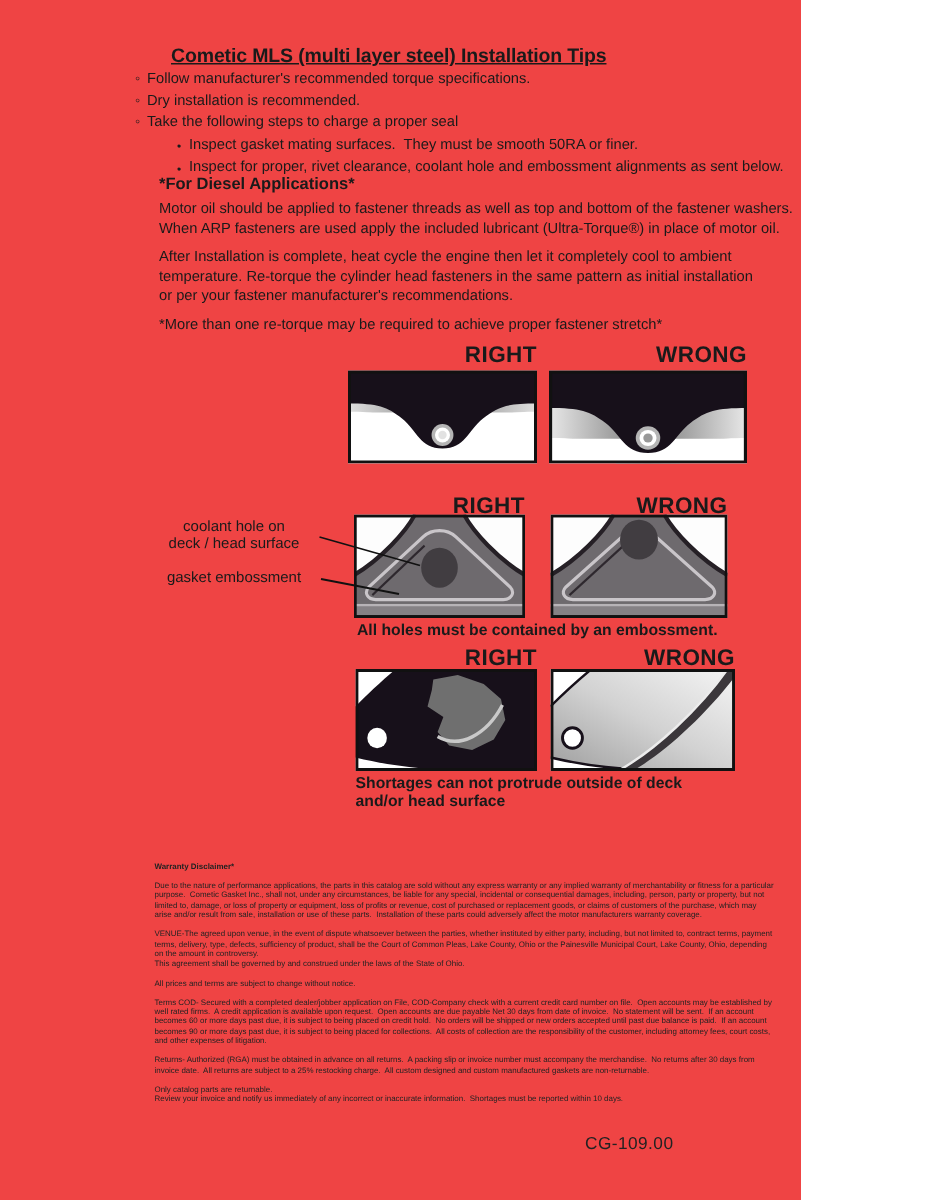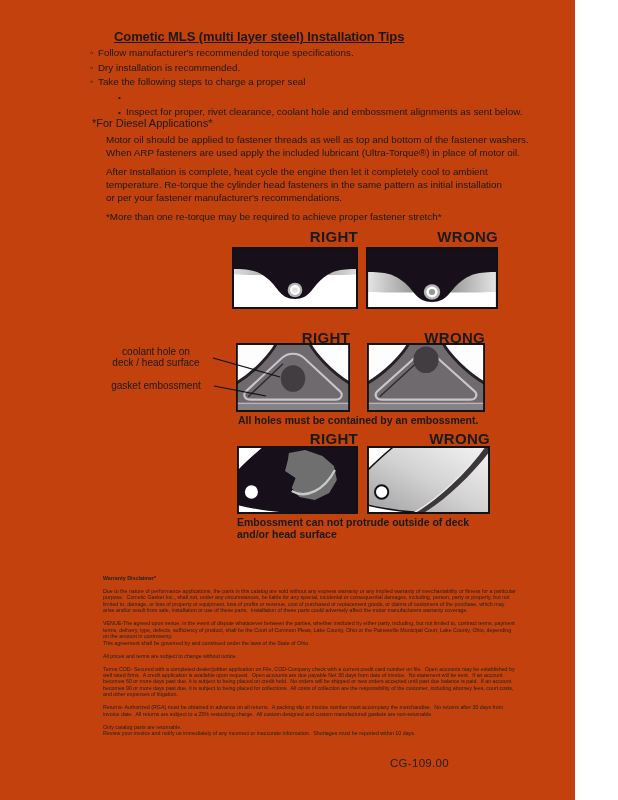--- a/index.html
+++ b/index.html
@@ -1,34 +1,34 @@
 <!DOCTYPE html>
 <html><head>
 <meta charset="utf-8">
 <style>
   html,body { margin:0; padding:0; background:#fff; }
   .page {
-    position:relative; width:575px; height:800px; background:#c2410c;
+    position:relative; width:534px; height:800px; background:#ef4444;
     font-family:"Liberation Sans", sans-serif; color:#1a1a1a; overflow:hidden;
   }
   .abs { position:absolute; }
   .pre { white-space:pre-wrap; }
 
   .title {
     left:114px; top:29px; font-size:13px; font-weight:bold;
     text-decoration:underline; letter-spacing:-0.1px;
   }
 
   .tips { left:90px; top:46px; font-size:9.8px; line-height:14.5px; }
   .b { display:flex; }
   .b .mk { width:8px; flex:0 0 8px; }
   .b.sub { margin-left:28px; }
   .b.sub .mk { font-size:8px; line-height:15px; }
 
-  .diesel-h { left:92px; top:117px; font-size:11px; font-weight:normal; }
+  .diesel-h { left:106px; top:117px; font-size:11px; font-weight:bold; }
   .para { left:106px; width:470px; font-size:9.8px; line-height:13.2px; }
 
   .dlab { font-weight:bold; font-size:15px; text-align:right; letter-spacing:0.3px; }
   .dcap { font-weight:bold; font-size:10.5px; line-height:12px; }
   .panel svg { display:block; width:100%; height:100%; }
 
   .ann { width:112px; left:100px; text-align:center; font-size:10px; line-height:11px; }
 
   .legal { left:103px; top:575px; width:413px; font-size:5.3px; line-height:6.45px; color:#222; }
   .legal .lh { font-weight:bold; margin:0 0 6.5px 0; }
@@ -51,20 +51,21 @@
     <div class="b">
         <span class="mk">◦</span>
         <span class="pre">Dry installation is recommended.</span>
       </div>
     <div class="b">
         <span class="mk">◦</span>
         <span class="pre">Take the following steps to charge a proper seal</span>
       </div>
     <div class="b sub">
         <span class="mk">•</span>
+        <span class="pre">Inspect gasket mating surfaces.  They must be smooth 50RA or finer.</span>
       </div>
     <div class="b sub">
         <span class="mk">•</span>
         <span class="pre">Inspect for proper, rivet clearance, coolant hole and embossment alignments as sent below.</span>
       </div>
   </div>
 
   <div class="abs diesel-h">*For Diesel Applications*</div>
   <div class="abs para pre" style="top:133px;">Motor oil should be applied to fastener threads as well as top and bottom of the fastener washers.
 When ARP fasteners are used apply the included lubricant (Ultra-Torque®) in place of motor oil.</div>
@@ -196,21 +197,21 @@
       <path d="M0,59 C26,65 48,67 80,68 L0,68 Z" fill="#ffffff"></path>
       <path d="M28,0 C17,9 8,17 0,25" fill="none" stroke="#17101a" stroke-width="1.6"></path>
       <path d="M0,59 C26,65 48,67 80,68" fill="none" stroke="#17101a" stroke-width="1.6"></path>
       <path d="M46,68 C72,54 102,26 121,0 L126,0 L126,5 C104,33 76,57 56,68 Z" fill="#3b373b"></path>
       <path d="M46,68 C72,54 102,26 121,0" fill="none" stroke="#ececec" stroke-width="1.6"></path>
       <circle cx="15" cy="46" r="6.8" fill="#ffffff" stroke="#17101a" stroke-width="2"></circle>
       <rect x="1" y="1" width="124" height="66" fill="none" stroke="#111" stroke-width="2"></rect>
     </svg>
   </div>
 
-  <div class="abs dcap pre" style="left:237px; top:516px; width:280px;">Embossment can not protrude outside of deck
+  <div class="abs dcap pre" style="left:237px; top:516px; width:280px;">Shortages can not protrude outside of deck
 and/or head surface</div>
 
   <div class="abs legal">
     <div class="lh">Warranty Disclaimer*</div>
     <p class="pre">Due to the nature of performance applications, the parts in this catalog are sold without any express warranty or any implied warranty of merchantability or fitness for a particular purpose.  Cometic Gasket Inc., shall not, under any circumstances, be liable for any special, incidental or consequential damages, including, person, party or property, but not limited to, damage, or loss of property or equipment, loss of profits or revenue, cost of purchased or replacement goods, or claims of customers of the purchase, which may arise and/or result from sale, installation or use of these parts.  Installation of these parts could adversely affect the motor manufacturers warranty coverage.</p>
     <p class="pre">VENUE-The agreed upon venue, in the event of dispute whatsoever between the parties, whether instituted by either party, including, but not limited to, contract terms, payment terms, delivery, type, defects, sufficiency of product, shall be the Court of Common Pleas, Lake County, Ohio or the Painesville Municipal Court, Lake County, Ohio, depending on the amount in controversy.
 This agreement shall be governed by and construed under the laws of the State of Ohio.</p>
     <p class="pre">All prices and terms are subject to change without notice.</p>
     <p class="pre">Terms COD- Secured with a completed dealer/jobber application on File, COD-Company check with a current credit card number on file.  Open accounts may be established by well rated firms.  A credit application is available upon request.  Open accounts are due payable Net 30 days from date of invoice.  No statement will be sent.  If an account becomes 60 or more days past due, it is subject to being placed on credit hold.  No orders will be shipped or new orders accepted until past due balance is paid.  If an account becomes 90 or more days past due, it is subject to being placed for collections.  All costs of collection are the responsibility of the customer, including attorney fees, court costs, and other expenses of litigation.</p>
     <p class="pre">Returns- Authorized (RGA) must be obtained in advance on all returns.  A packing slip or invoice number must accompany the merchandise.  No returns after 30 days from invoice date.  All returns are subject to a 25% restocking charge.  All custom designed and custom manufactured gaskets are non-returnable.</p>

